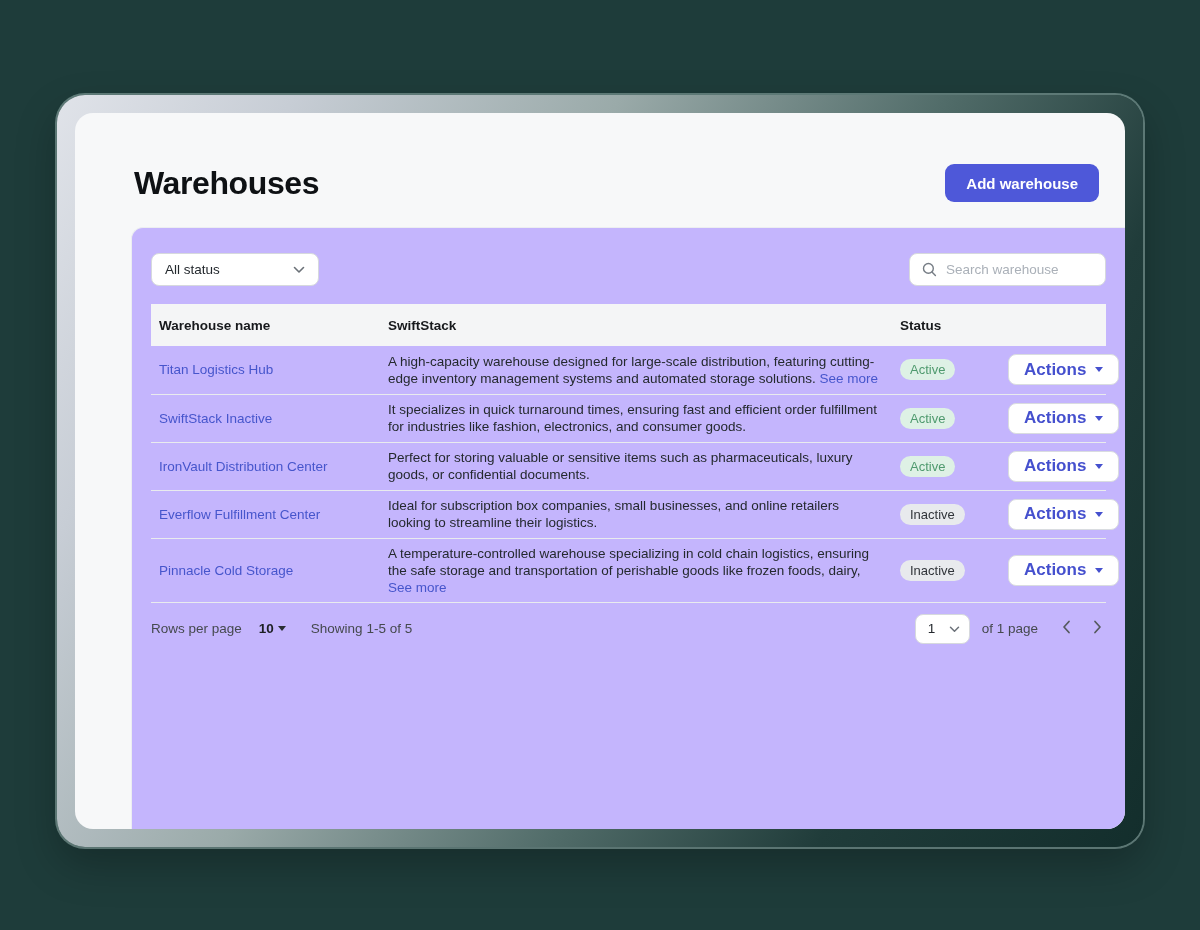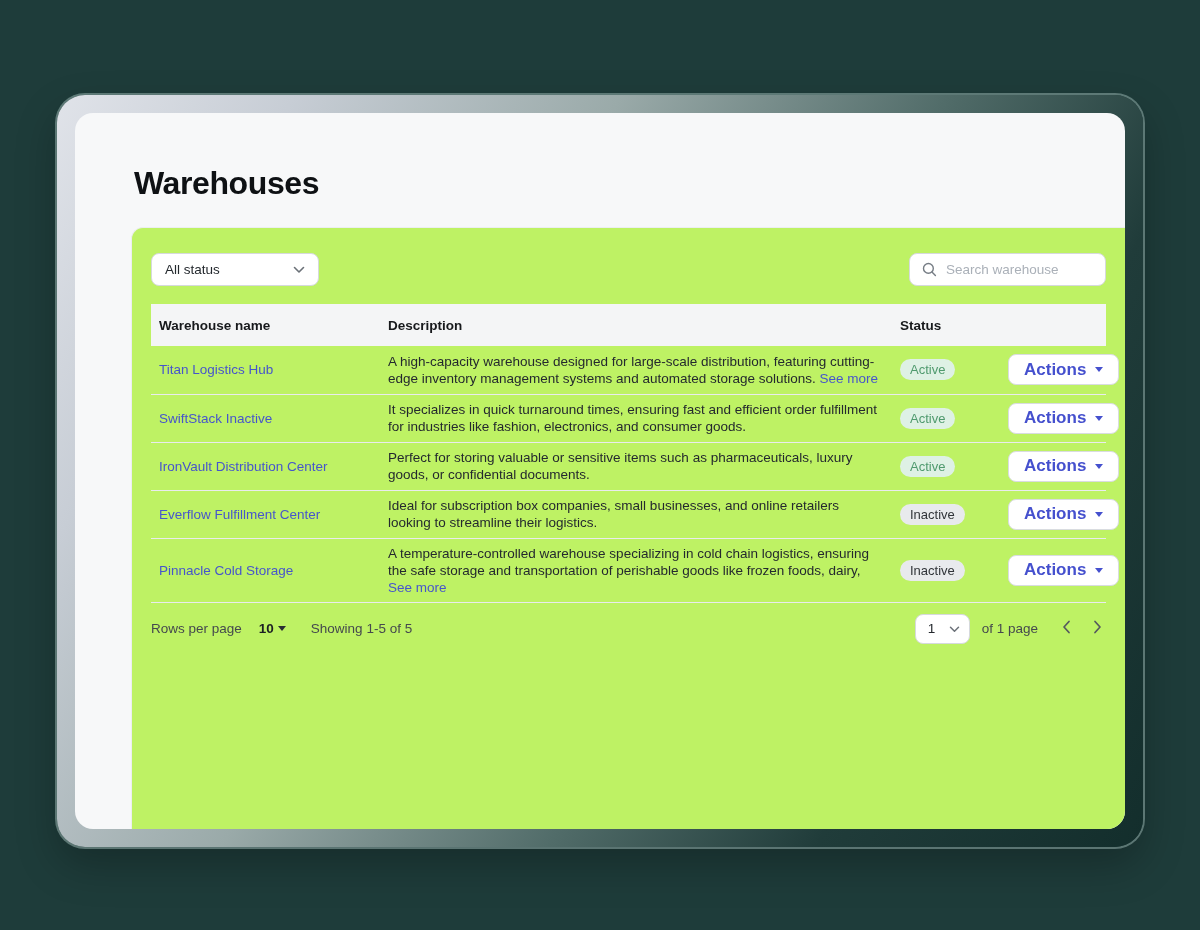--- a/index.html
+++ b/index.html
@@ -32,21 +32,21 @@
   .page-title {
     font-size: 32px; font-weight: 700; color: #0e1114; letter-spacing: -0.4px;
   }
   .btn-primary {
     background: #4e58d9; color: #ffffff; border: none; cursor: pointer;
     font-family: inherit; font-size: 15px; font-weight: 700;
     height: 38px; padding: 0 21px; border-radius: 9px;
   }
 
   .panel {
-    flex: 1; margin-left: 56px; background: #bef264;
+    flex: 1; margin-left: 56px; background: #c4b5fd;
     border-top-left-radius: 12px;
     border-top: 1px solid #eceef1; border-left: 1px solid #eceef1;
     padding: 25px 19px 0 19px;
   }
 
   .toolbar { display: flex; align-items: center; justify-content: space-between; margin-bottom: 18px; }
   .select-box {
     width: 168px; height: 33px; background: #fff; cursor: pointer;
     border: 1px solid #d6d9dd; border-radius: 8px;
     display: flex; align-items: center; justify-content: space-between;
@@ -121,20 +121,21 @@
 </style>
 </head>
 <body>
 
 <div class="stage">
   <div class="frame">
     <div class="card">
 
       <div class="card-header">
         <h1 class="page-title">Warehouses</h1>
+        <button class="btn-primary">Add warehouse</button>
       </div>
 
       <div class="panel">
 
         <div class="toolbar">
           <div class="select-box">
             <span>All status</span>
             <span>
               <svg width="12" height="8" viewBox="0 0 12 8">
                   <polyline points="1.5,1.5 6,6 10.5,1.5" fill="none" stroke="#6b7178" stroke-width="1.6" stroke-linecap="round" stroke-linejoin="round"></polyline>
@@ -155,21 +156,21 @@
         <table>
           <colgroup>
               <col class="c-name">
               <col class="c-desc">
               <col class="c-status">
               <col class="c-actions">
             </colgroup>
           <thead>
             <tr>
               <th>Warehouse name</th>
-              <th>Description</th>
+              <th>SwiftStack</th>
               <th>Status</th>
               <th></th>
             </tr>
           </thead>
           <tbody id="rows-body">
               <tr>
                 <td><a class="name-link">Titan Logistics Hub</a></td>
                 <td>
                   <span class="desc">A high-capacity warehouse designed for large-scale distribution, featuring cutting-edge inventory management systems and automated storage solutions. <a class="see-more">See more</a></span>
                 </td>

